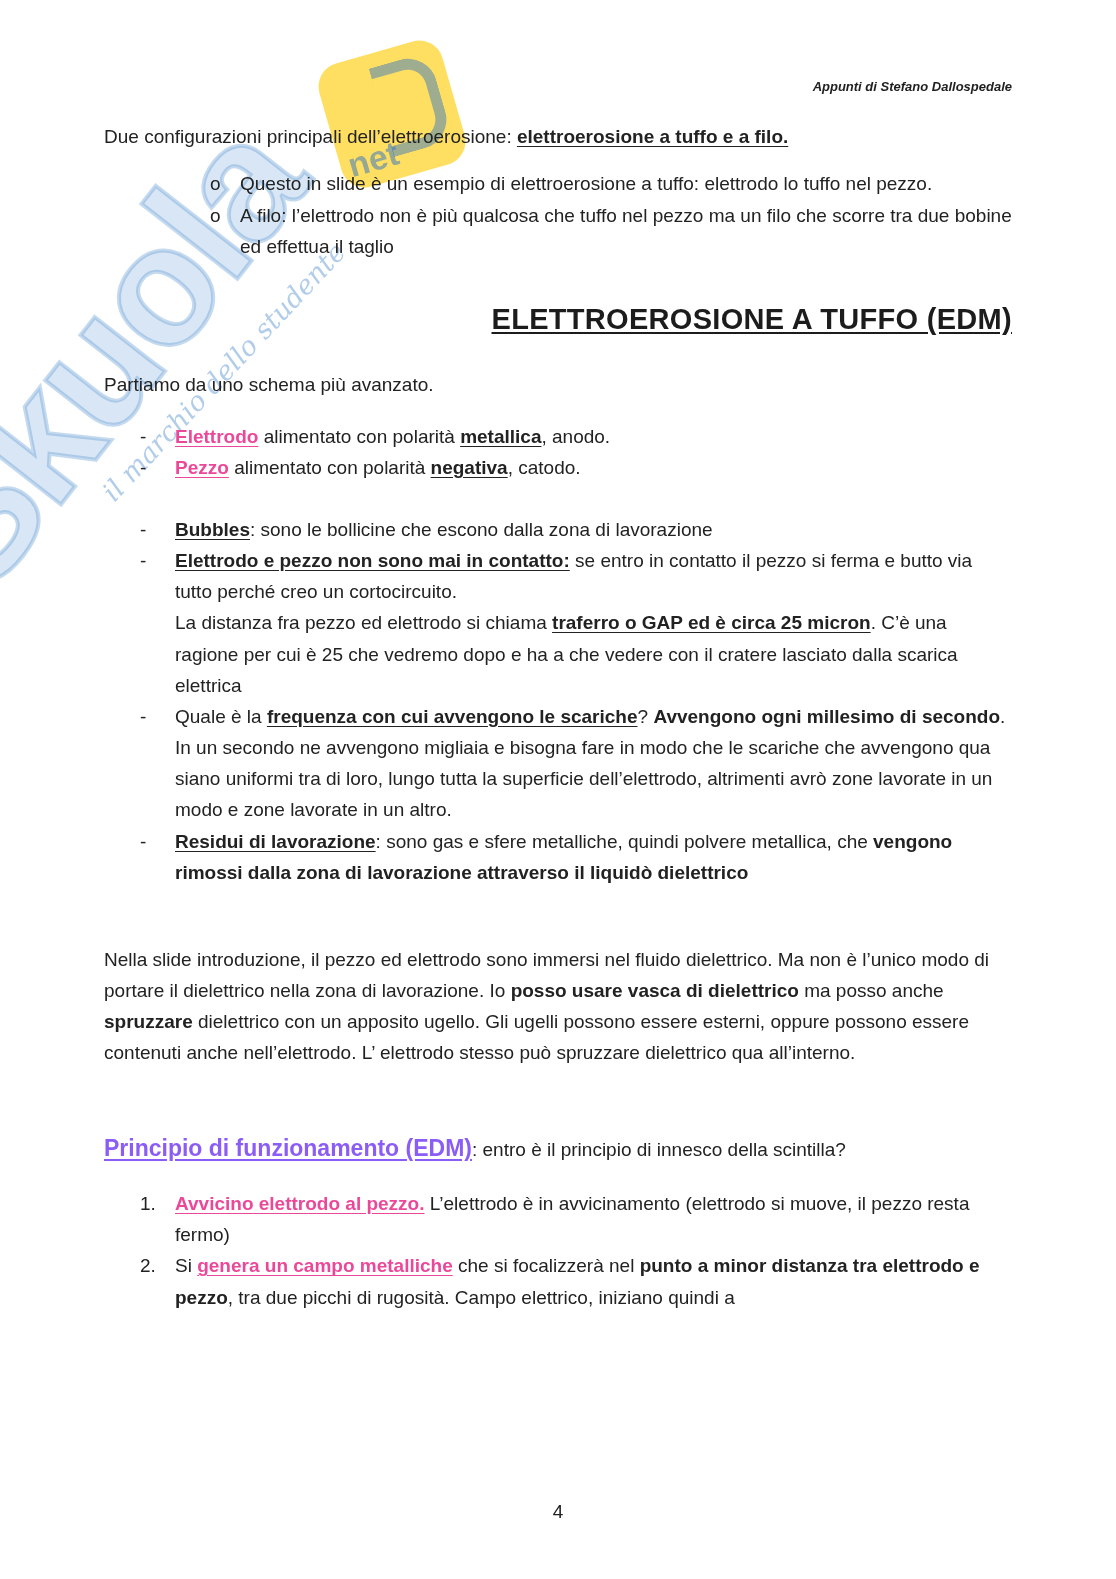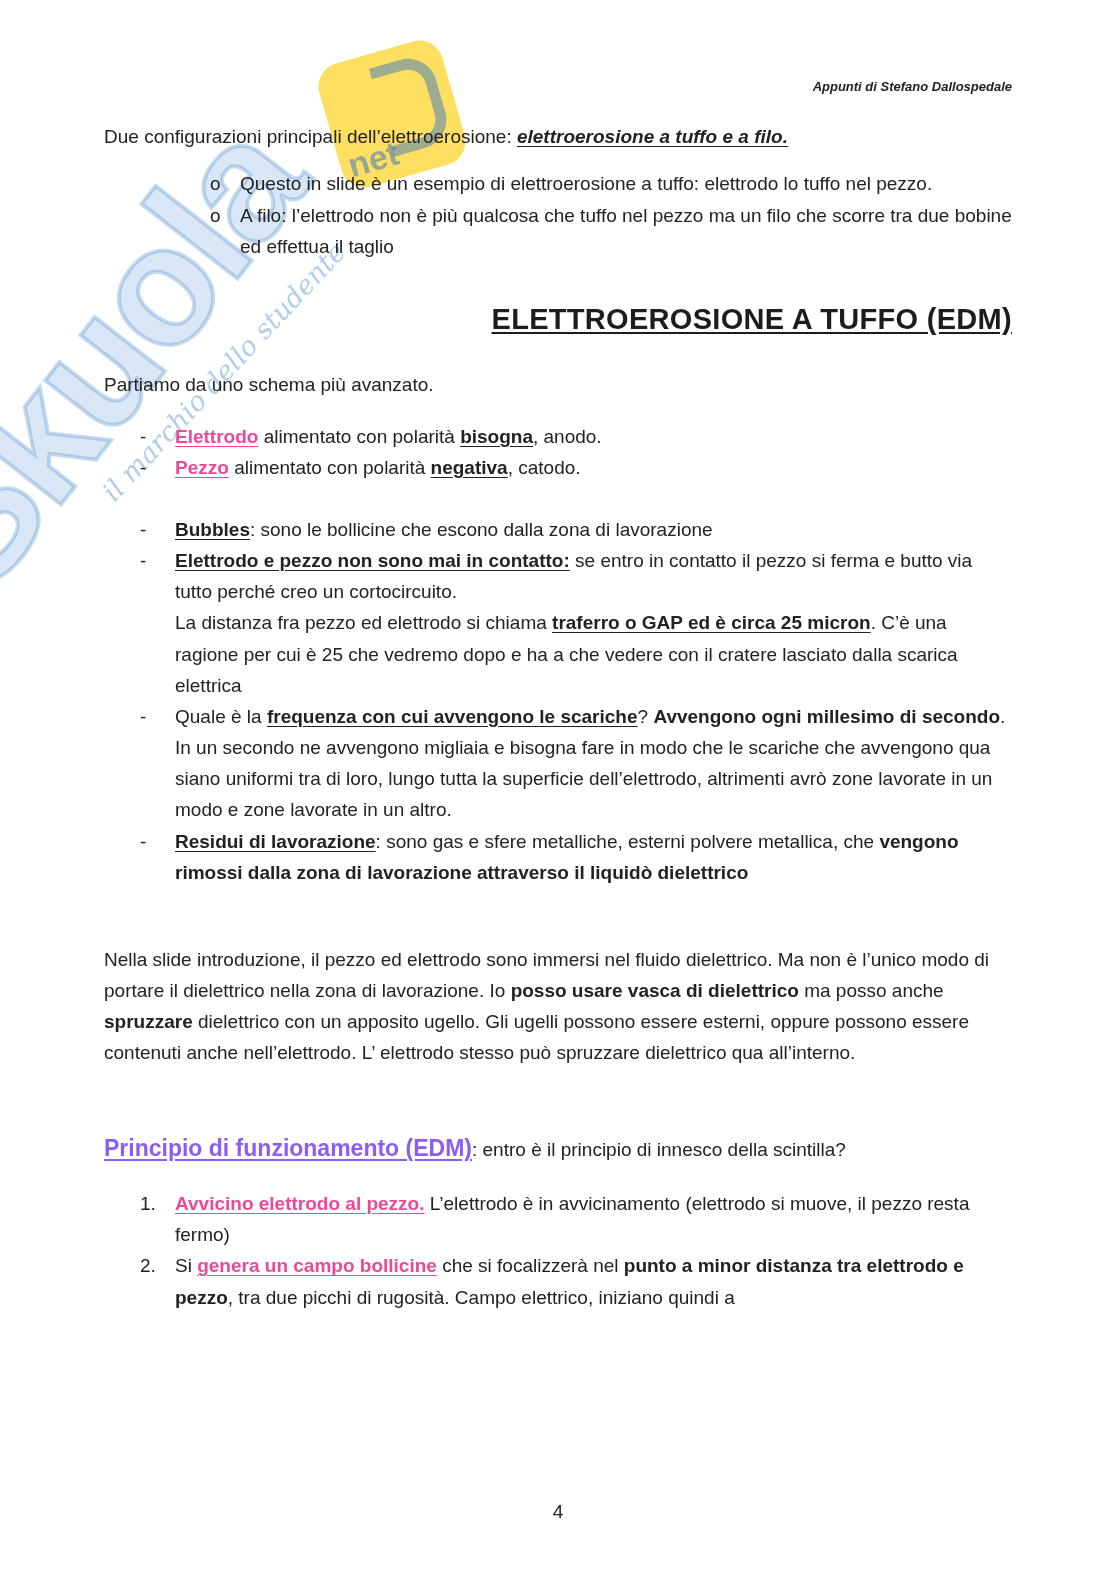--- a/index.html
+++ b/index.html
@@ -59,21 +59,21 @@
   .author-note {
     text-align: right;
     font-style: italic;
     font-weight: 600;
     font-size: 13px;
     color: #1f1f1f;
   }
   .para { margin-top: 26px; }
   .para.first { margin-top: 24px; }
   .b { font-weight: bold; }
-  .i { font-style: italic; }
+  .i { }
   .u { text-decoration: underline; text-underline-offset: 3px; }
   .red { color: #ec4899; }
   .blue { color: #ec4899; cursor: pointer; }
 
   .list { margin-top: 16px; }
   .li { display: flex; align-items: flex-start; }
   .li-body { flex: 1; }
   .marker { flex-shrink: 0; }
 
   .circle-list { padding-left: 106px; }
@@ -139,21 +139,21 @@
     </div>
 
     <h1 class="h1"><span class="u">ELETTROEROSIONE A TUFFO (EDM)</span></h1>
 
     <p class="para"><span>Partiamo da uno schema più avanzato.</span></p>
 
     <div class="list dash-list">
 
       <div class="li">
         <span class="marker">-</span>
-        <div class="li-body"><span class="b u red">Elettrodo</span><span> alimentato con polarità </span><span class="b u">bisogna</span><span>, anodo.</span></div>
+        <div class="li-body"><span class="b u red">Elettrodo</span><span> alimentato con polarità </span><span class="b u">metallica</span><span>, anodo.</span></div>
       </div>
 
       <div class="li">
         <span class="marker">-</span>
         <div class="li-body"><span class="b u blue">Pezzo</span><span> alimentato con polarità </span><span class="b u">negativa</span><span>, catodo.</span></div>
       </div>
 
       <div class="li gap-above">
         <span class="marker">-</span>
         <div class="li-body"><span class="b u">Bubbles</span><span>: sono le bollicine che escono dalla zona di lavorazione</span></div>
@@ -164,40 +164,40 @@
         <div class="li-body"><span class="b u">Elettrodo e pezzo non sono mai in contatto:</span><span> se entro in contatto il pezzo si ferma e butto via tutto perché creo un cortocircuito.</span><br><span>La distanza fra pezzo ed elettrodo si chiama </span><span class="b u">traferro o GAP ed è circa 25 micron</span><span>. C’è una ragione per cui è 25 che vedremo dopo e ha a che vedere con il cratere lasciato dalla scarica elettrica</span></div>
       </div>
 
       <div class="li">
         <span class="marker">-</span>
         <div class="li-body"><span>Quale è la </span><span class="b u">frequenza con cui avvengono le scariche</span><span>? </span><span class="b">Avvengono ogni millesimo di secondo</span><span>. In un secondo ne avvengono migliaia e bisogna fare in modo che le scariche che avvengono qua siano uniformi tra di loro, lungo tutta la superficie dell’elettrodo, altrimenti avrò zone lavorate in un modo e zone lavorate in un altro.</span></div>
       </div>
 
       <div class="li">
         <span class="marker">-</span>
-        <div class="li-body"><span class="b u">Residui di lavorazione</span><span>: sono gas e sfere metalliche, esterni polvere metallica, che </span><span class="b">vengono rimossi dalla zona di lavorazione attraverso il liquidò dielettrico</span></div>
+        <div class="li-body"><span class="b u">Residui di lavorazione</span><span>: sono gas e sfere metalliche, quindi polvere metallica, che </span><span class="b">vengono rimossi dalla zona di lavorazione attraverso il liquidò dielettrico</span></div>
       </div>
 
     </div>
 
     <p class="para dielectric"><span>Nella slide introduzione, il pezzo ed elettrodo sono immersi nel fluido dielettrico. Ma non è l’unico modo di portare il dielettrico nella zona di lavorazione. Io </span><span class="b">posso usare vasca di dielettrico</span><span> ma posso anche </span><span class="b">spruzzare</span><span> dielettrico con un apposito ugello. Gli ugelli possono essere esterni, oppure possono essere contenuti anche nell’elettrodo. L’ elettrodo stesso può spruzzare dielettrico qua all’interno.</span></p>
 
     <p class="h2"><span class="h2-main u">Principio di funzionamento (EDM)</span><span>: entro è il principio di innesco della scintilla?</span></p>
 
 
     <div class="list num-list">
 
       <div class="li">
         <span class="marker">1.</span>
         <div class="li-body"><span class="b u red">Avvicino elettrodo al pezzo.</span><span> L’elettrodo è in avvicinamento (elettrodo si muove, il pezzo resta fermo)</span></div>
       </div>
 
       <div class="li">
         <span class="marker">2.</span>
-        <div class="li-body"><span>Si </span><span class="b u red">genera un campo bollicine</span><span> che si focalizzerà nel </span><span class="b">punto a minor distanza tra elettrodo e pezzo</span><span>, tra due picchi di rugosità. Campo elettrico, iniziano quindi a</span></div>
+        <div class="li-body"><span>Si </span><span class="b u red">genera un campo metalliche</span><span> che si focalizzerà nel </span><span class="b">punto a minor distanza tra elettrodo e pezzo</span><span>, tra due picchi di rugosità. Campo elettrico, iniziano quindi a</span></div>
       </div>
 
     </div>
 
   </div>
 
   <div class="page-number">4</div>
 
 </div>
 

